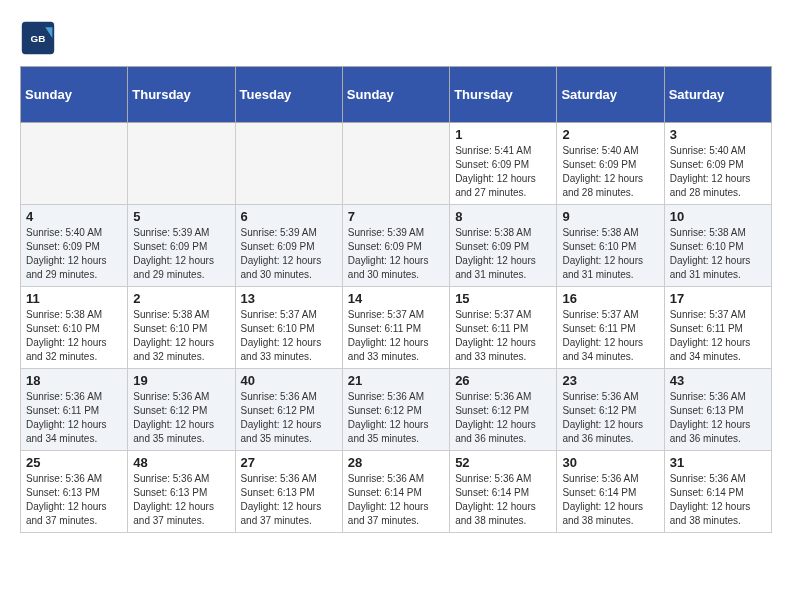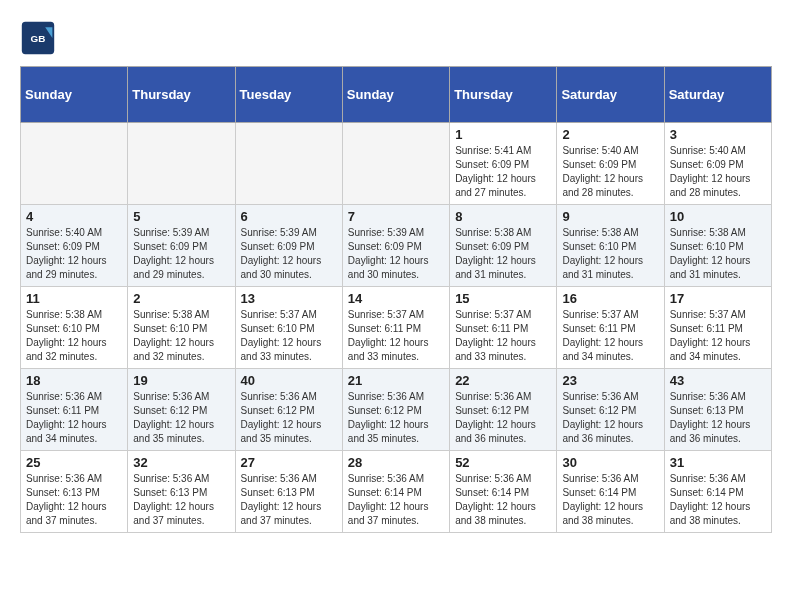--- a/index.html
+++ b/index.html
@@ -259,21 +259,21 @@
 Sunset: 6:12 PM
 Daylight: 12 hours and 35 minutes.</div>
         </td>
         <td>
           <span class="day-number">21</span>
           <div class="day-info" style="white-space: pre-line;">Sunrise: 5:36 AM
 Sunset: 6:12 PM
 Daylight: 12 hours and 35 minutes.</div>
         </td>
         <td>
-          <span class="day-number">22</span>
+          <span class="day-number">26</span>
           <div class="day-info" style="white-space: pre-line;">Sunrise: 5:36 AM
 Sunset: 6:12 PM
 Daylight: 12 hours and 36 minutes.</div>
         </td>
         <td>
           <span class="day-number">23</span>
           <div class="day-info" style="white-space: pre-line;">Sunrise: 5:36 AM
 Sunset: 6:12 PM
 Daylight: 12 hours and 36 minutes.</div>
         </td>
@@ -285,21 +285,21 @@
         </td>
       </tr>
       <tr>
         <td>
           <span class="day-number">25</span>
           <div class="day-info" style="white-space: pre-line;">Sunrise: 5:36 AM
 Sunset: 6:13 PM
 Daylight: 12 hours and 37 minutes.</div>
         </td>
         <td>
-          <span class="day-number">32</span>
+          <span class="day-number">48</span>
           <div class="day-info" style="white-space: pre-line;">Sunrise: 5:36 AM
 Sunset: 6:13 PM
 Daylight: 12 hours and 37 minutes.</div>
         </td>
         <td>
           <span class="day-number">27</span>
           <div class="day-info" style="white-space: pre-line;">Sunrise: 5:36 AM
 Sunset: 6:13 PM
 Daylight: 12 hours and 37 minutes.</div>
         </td>

